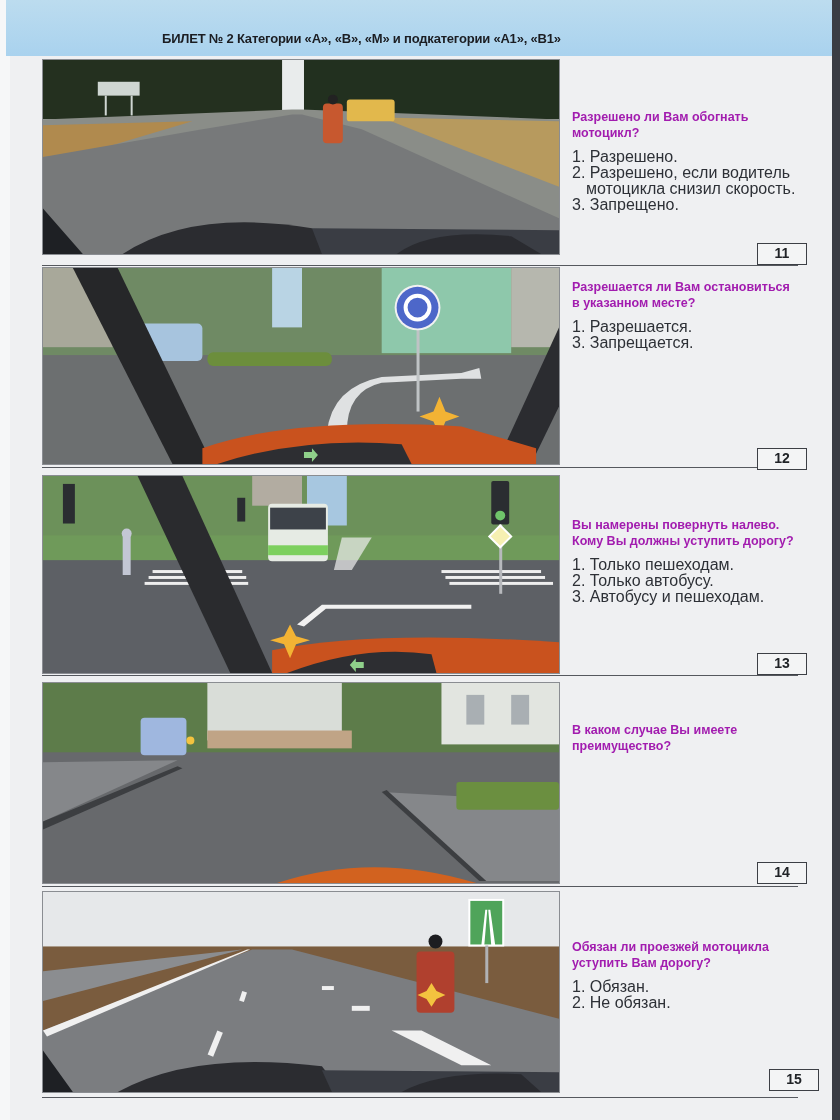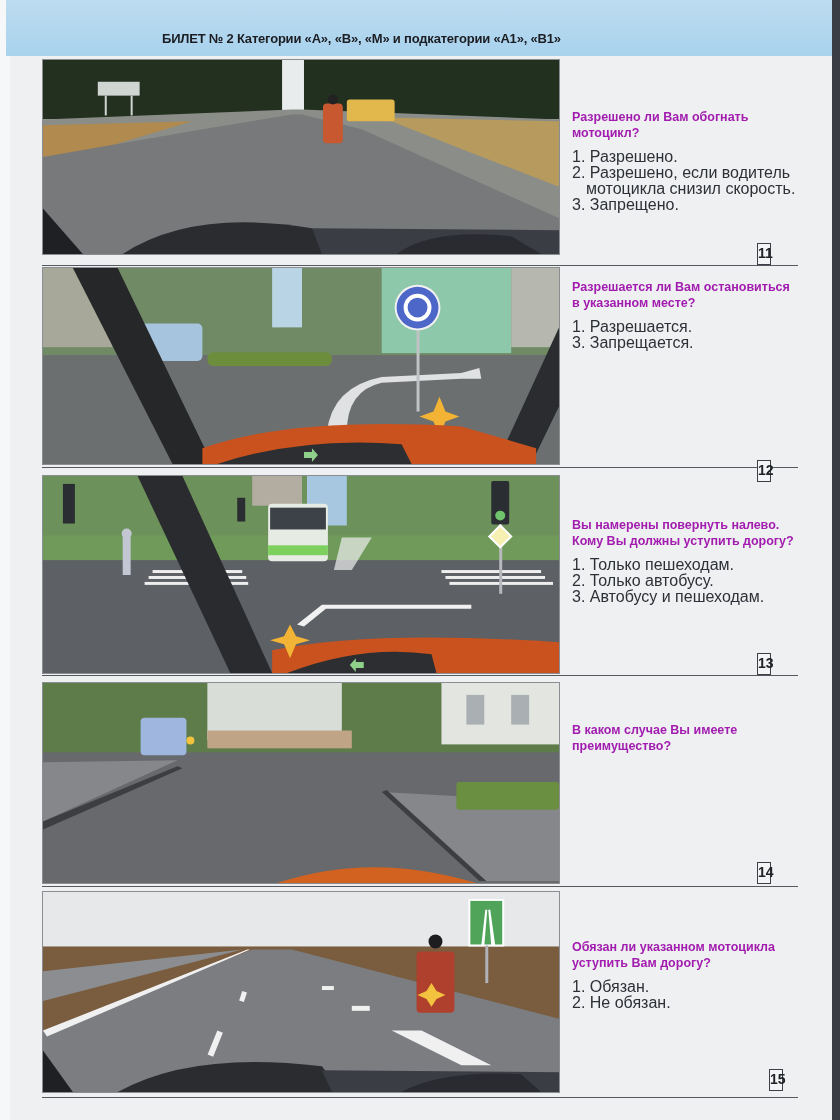--- a/index.html
+++ b/index.html
@@ -47,21 +47,21 @@
   }
   .answers { margin-top: 8px; list-style: none; }
   .answers li {
     font-size: 16px; color: #2d3036; line-height: 16px;
     padding-left: 14px; text-indent: -14px;
   }
   .rule {
     position: absolute; left: 0; height: 1px; background: #55585e; width: 756px;
   }
   .num {
-    position: absolute; width: 14px; height: 22px;
+    position: absolute; width: 50px; height: 22px;
     border: 1.5px solid #3c3f45; background: #f3f4f5;
     font-size: 14px; font-weight: bold; color: #202327;
     text-align: center; line-height: 19px;
   }
 </style>
 </head>
 <body>
 
 <div class="page-edge-left"></div>
 <div class="header-band"></div>
@@ -130,21 +130,21 @@
     </svg>
   </div>
   <div class="qbox" style="top:12px;">
     <div class="question">Разрешается ли Вам остановиться в указанном месте?</div>
     <ul class="answers">
       <li>1. Разрешается.</li>
       <li>3. Запрещается.</li>
     </ul>
   </div>
   <div class="rule" style="top:200px;"></div>
-  <div class="num" style="left:715px;top:181px;margin-top:12px;">12</div>
+  <div class="num" style="left:715px;top:181px;">12</div>
 </div>
 
 <div class="ticket-row" style="top:475px;height:205px;">
   <div class="photo" style="height:199px;">
     <svg viewBox="0 0 518 199" preserveAspectRatio="none">
       <rect x="0" y="0" width="518" height="199" fill="#5d6065"></rect>
       <rect x="0" y="0" width="518" height="80" fill="#6c915a"></rect>
       <rect x="265" y="0" width="40" height="50" fill="#a7c7e0"></rect>
       <rect x="210" y="0" width="50" height="30" fill="#b2aca1"></rect>
       <rect x="0" y="60" width="518" height="25" fill="#6f9a5a"></rect>
@@ -238,21 +238,21 @@
       <rect x="375" y="60" width="38" height="62" rx="4" fill="#b0402e"></rect>
       <circle cx="394" cy="50" r="7" fill="#1d1d20"></circle>
       <polygon points="390,92 395,100 404,104 395,108 390,116 385,108 376,104 385,100" fill="#f3c33f"></polygon>
       <path d="M0 160 L0 202 L30 202Z" fill="#1e2024"></path>
       <path d="M75 202 Q150 160 280 176 L300 202Z" fill="#2b2c30"></path>
       <path d="M280 180 L518 182 L518 202 L290 202Z" fill="#3a3d44"></path>
       <path d="M360 202 Q400 180 480 184 L500 202Z" fill="#2a2b30"></path>
     </svg>
   </div>
   <div class="qbox" style="top:48px;">
-    <div class="question">Обязан ли указанном мотоцикла уступить Вам дорогу?</div>
+    <div class="question">Обязан ли проезжей мотоцикла уступить Вам дорогу?</div>
     <ul class="answers">
       <li>1. Обязан.</li>
       <li>2. Не обязан.</li>
     </ul>
   </div>
   <div class="rule" style="top:206px;"></div>
   <div class="num" style="left:727px;top:178px;">15</div>
 </div>
 
 </body></html>

